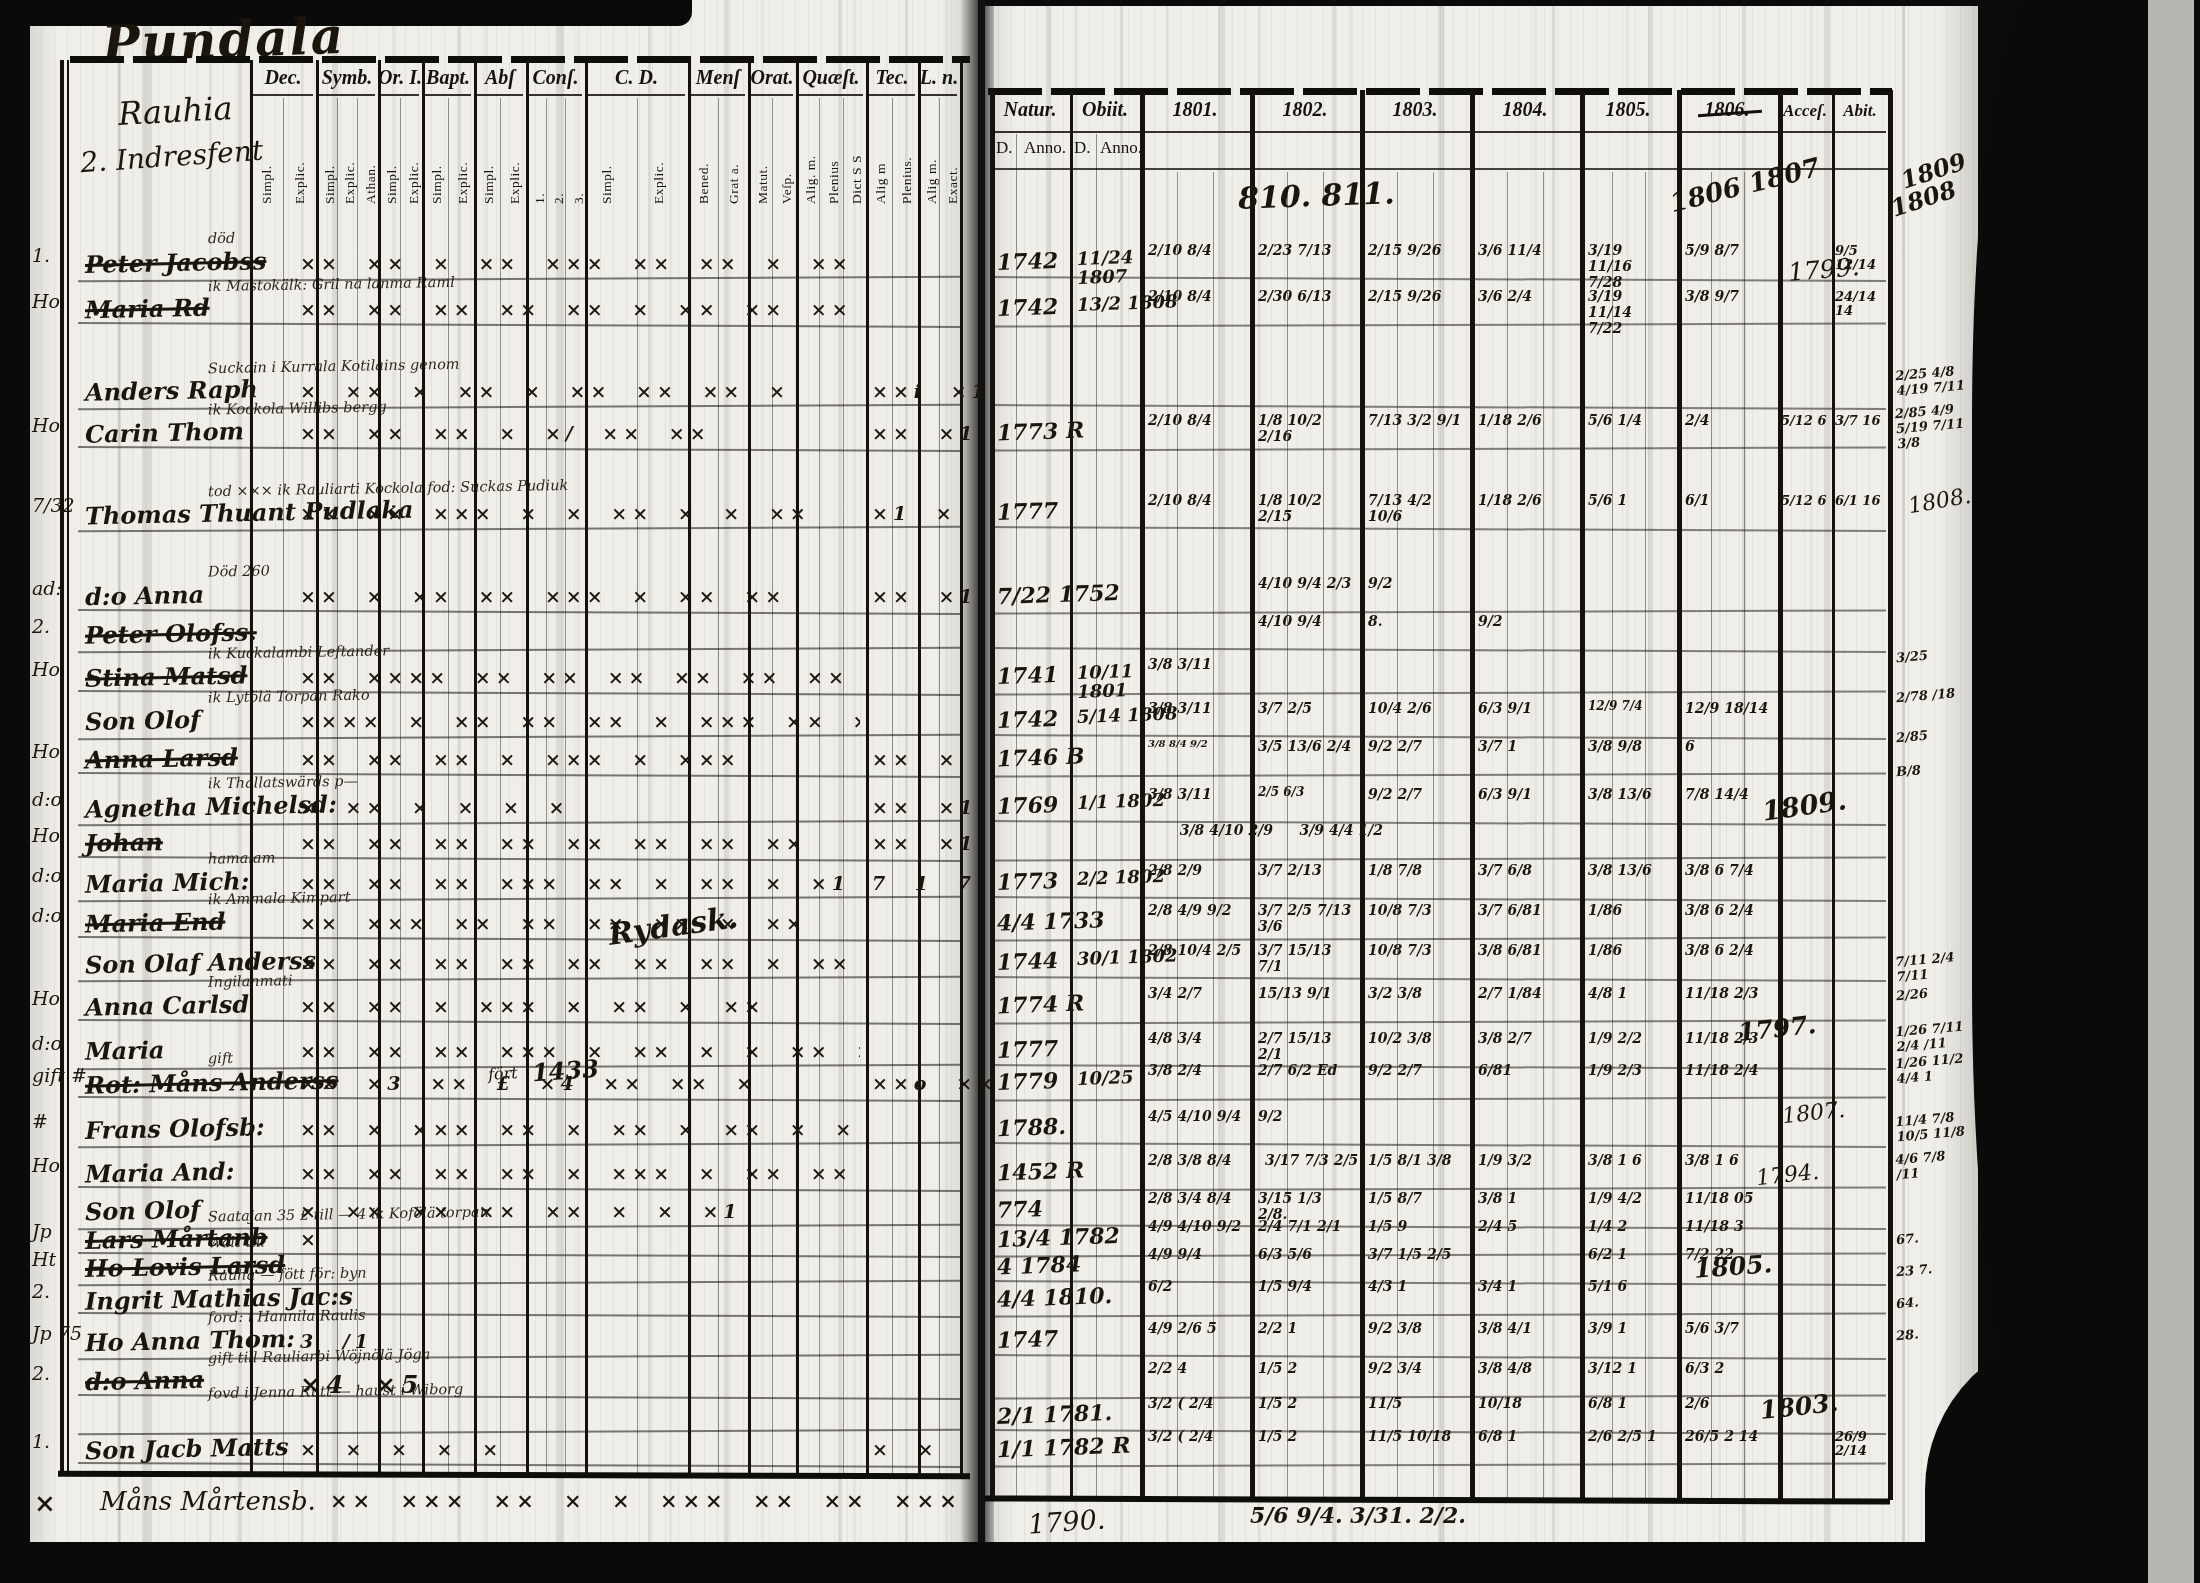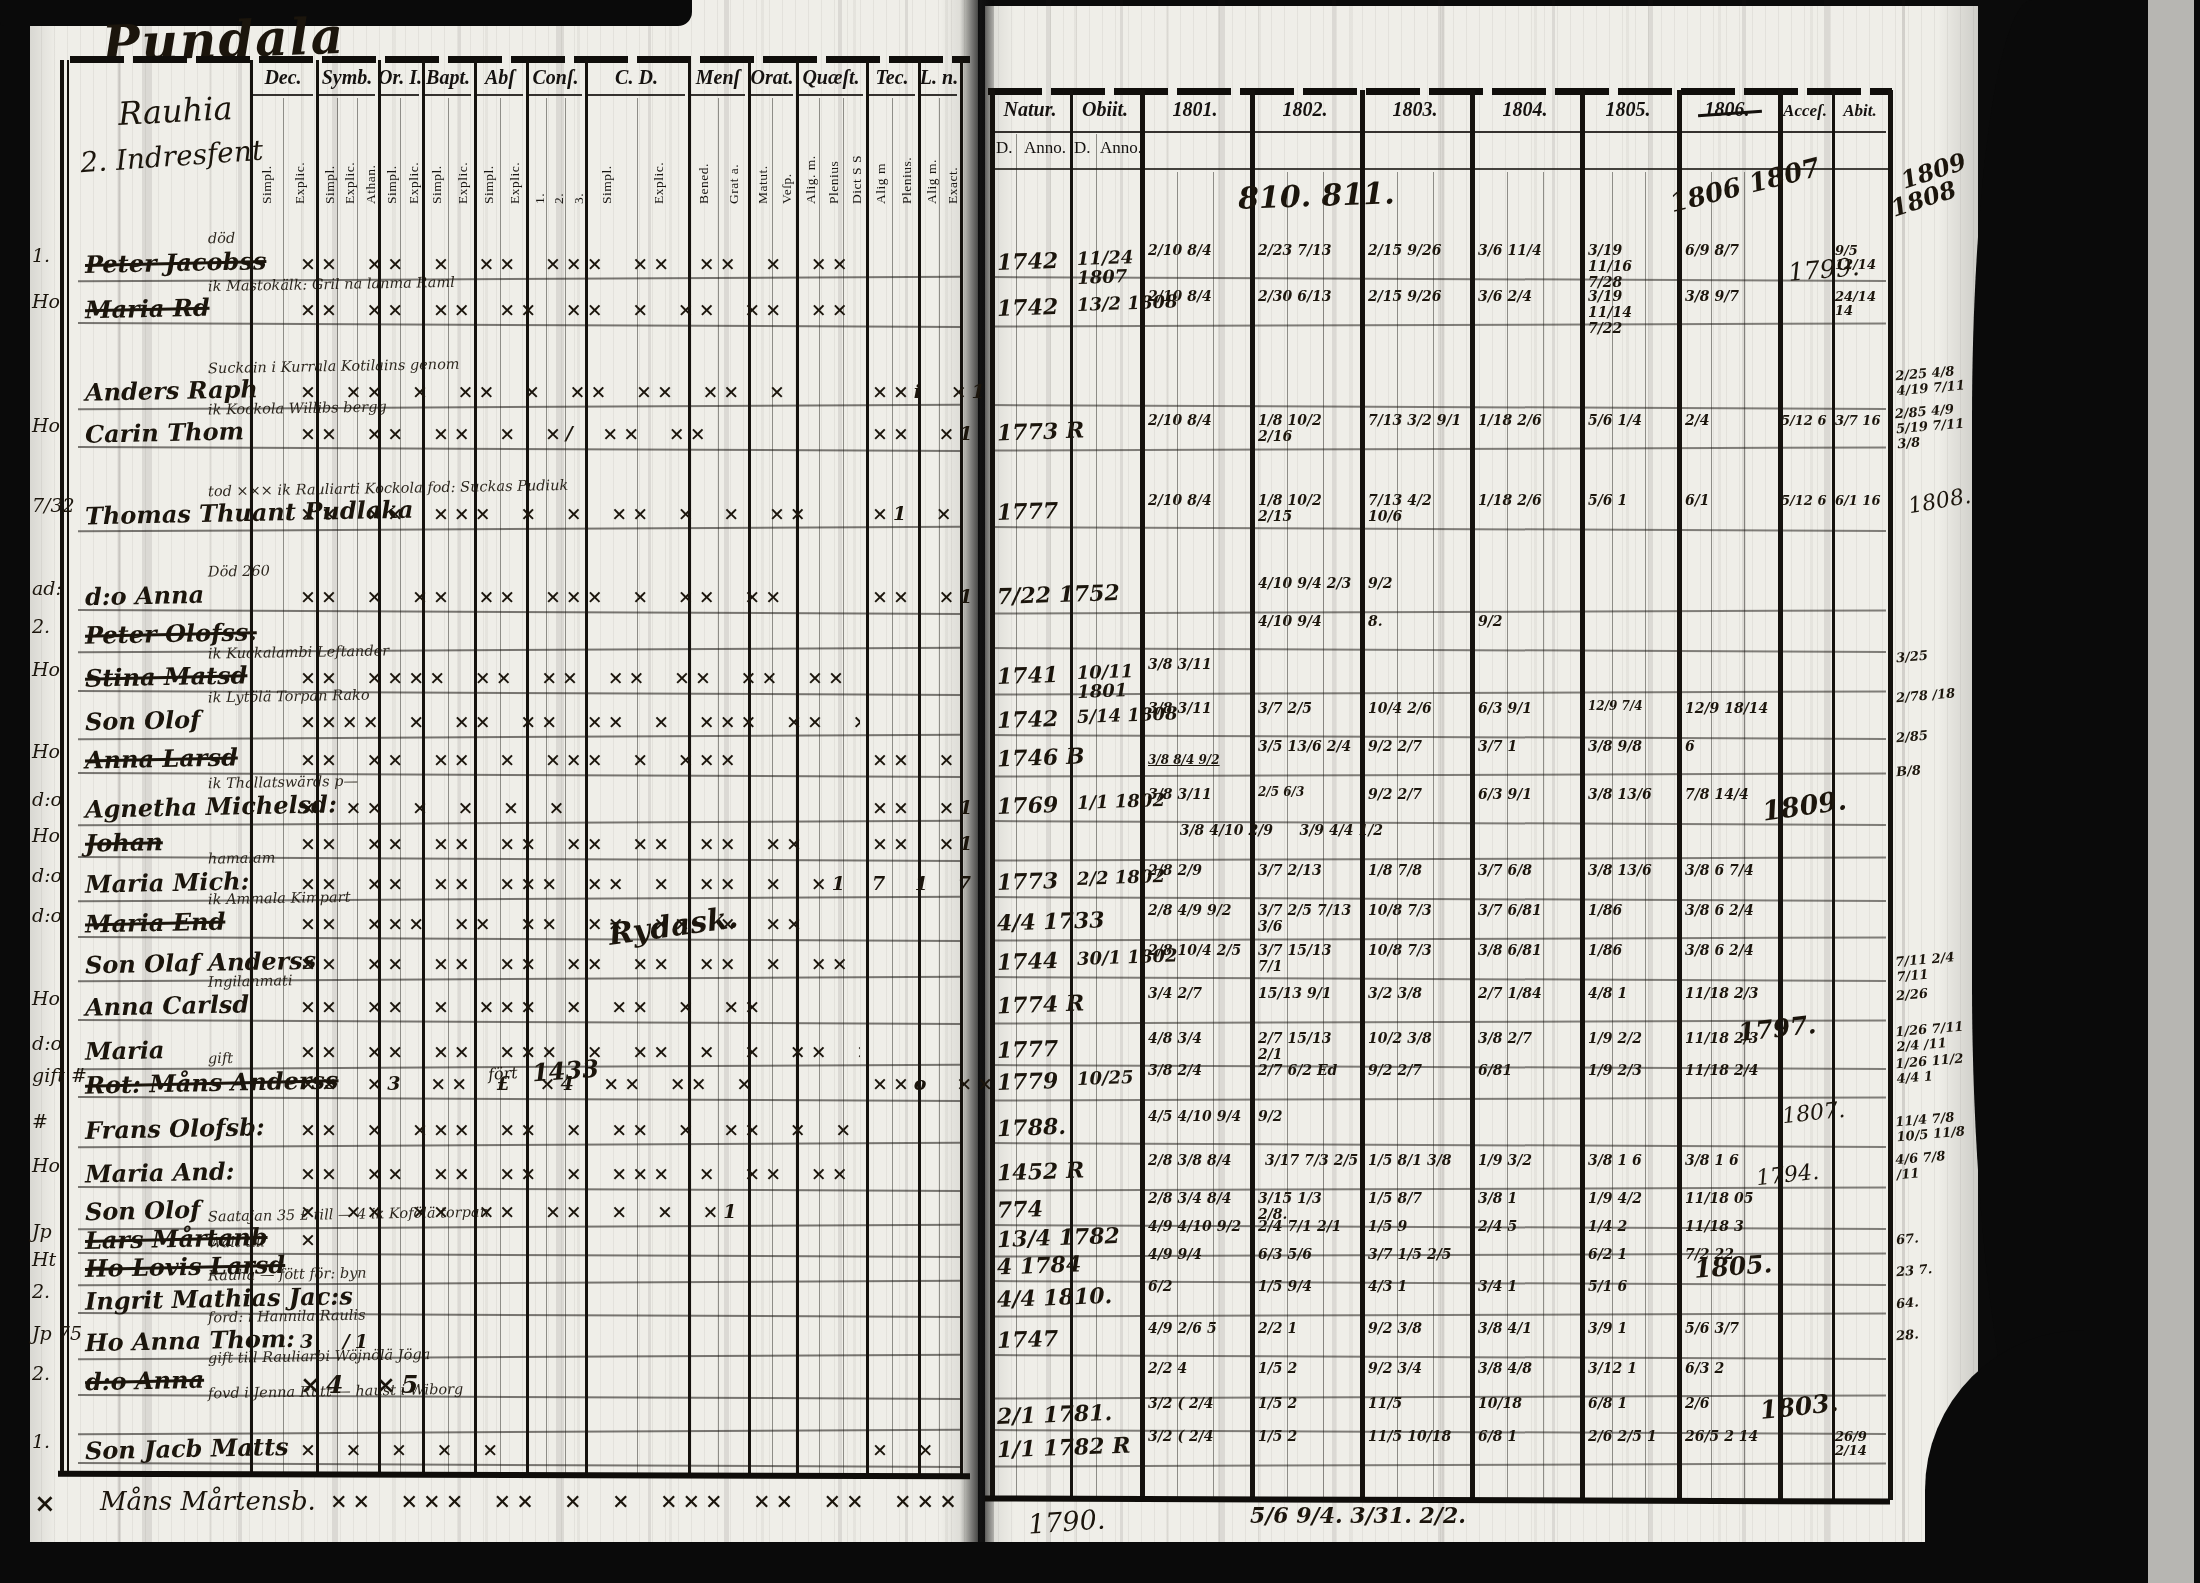--- a/index.html
+++ b/index.html
@@ -416,21 +416,21 @@
     </div>
   <div id="rp-rows">
       <div style="position: absolute; left: 985px; top: 238px; width: 905px; height: 52px;">
         <div class="hw" style="position: absolute; left: 12px; top: 10px; font-size: 22px; font-weight: 600; transform: rotate(-2deg);">1742</div>
         <div class="hw" style="position: absolute; left: 92px; top: 10px; font-size: 18px; font-weight: 600; width: 110px; white-space: normal; line-height: 1.05; transform: rotate(-2deg);">11/24 1807</div>
         <div class="hw" style="position: absolute; left: 163px; top: 4px; width: 96px; font-size: 14px; font-weight: bold; white-space: normal; line-height: 1.15;">2/10 8/4</div>
         <div class="hw" style="position: absolute; left: 273px; top: 4px; width: 96px; font-size: 14px; font-weight: bold; white-space: normal; line-height: 1.15;">2/23 7/13</div>
         <div class="hw" style="position: absolute; left: 383px; top: 4px; width: 96px; font-size: 14px; font-weight: bold; white-space: normal; line-height: 1.15;">2/15 9/26</div>
         <div class="hw" style="position: absolute; left: 493px; top: 4px; width: 96px; font-size: 14px; font-weight: bold; white-space: normal; line-height: 1.15;">3/6 11/4</div>
         <div class="hw" style="position: absolute; left: 603px; top: 4px; width: 83px; font-size: 14px; font-weight: bold; white-space: normal; line-height: 1.15;">3/19 11/16 7/28</div>
-        <div class="hw" style="position: absolute; left: 700px; top: 4px; width: 87px; font-size: 14px; font-weight: bold; white-space: normal; line-height: 1.15;">6/9 8/7</div>
+        <div class="hw" style="position: absolute; left: 700px; top: 4px; width: 87px; font-size: 14px; font-weight: bold; white-space: normal; line-height: 1.15;">5/9 8/7</div>
         <div class="hw" style="position: absolute; left: 850px; top: 6px; width: 52px; font-size: 13px; font-weight: bold; white-space: normal; line-height: 1.1;">9/5 12/14</div>
       </div>
       <div class="hline" style="position: absolute; left: 992px; top: 278px; width: 894px; height: 1.5px; opacity: 0.65; transform: rotate(0.25deg);"></div>
       <div style="position: absolute; left: 985px; top: 284px; width: 905px; height: 52px;">
         <div class="hw" style="position: absolute; left: 12px; top: 10px; font-size: 22px; font-weight: 600; transform: rotate(-2deg);">1742</div>
         <div class="hw" style="position: absolute; left: 92px; top: 10px; font-size: 18px; font-weight: 600; width: 110px; white-space: normal; line-height: 1.05; transform: rotate(-2deg);">13/2 1808</div>
         <div class="hw" style="position: absolute; left: 163px; top: 4px; width: 96px; font-size: 14px; font-weight: bold; white-space: normal; line-height: 1.15;">2/10 8/4</div>
         <div class="hw" style="position: absolute; left: 273px; top: 4px; width: 96px; font-size: 14px; font-weight: bold; white-space: normal; line-height: 1.15;">2/30 6/13</div>
         <div class="hw" style="position: absolute; left: 383px; top: 4px; width: 96px; font-size: 14px; font-weight: bold; white-space: normal; line-height: 1.15;">2/15 9/26</div>
         <div class="hw" style="position: absolute; left: 493px; top: 4px; width: 96px; font-size: 14px; font-weight: bold; white-space: normal; line-height: 1.15;">3/6 2/4</div>
@@ -489,21 +489,21 @@
         <div class="hw" style="position: absolute; left: 163px; top: 4px; width: 96px; font-size: 14px; font-weight: bold; white-space: normal; line-height: 1.15;">3/8 3/11</div>
         <div class="hw" style="position: absolute; left: 273px; top: 4px; width: 96px; font-size: 14px; font-weight: bold; white-space: normal; line-height: 1.15;">3/7 2/5</div>
         <div class="hw" style="position: absolute; left: 383px; top: 4px; width: 96px; font-size: 14px; font-weight: bold; white-space: normal; line-height: 1.15;">10/4 2/6</div>
         <div class="hw" style="position: absolute; left: 493px; top: 4px; width: 96px; font-size: 14px; font-weight: bold; white-space: normal; line-height: 1.15;">6/3 9/1</div>
         <div class="hw" style="position: absolute; left: 603px; top: 4px; width: 83px; font-size: 12px; font-weight: bold; white-space: normal; line-height: 1.15;">12/9 7/4</div>
         <div class="hw" style="position: absolute; left: 700px; top: 4px; width: 87px; font-size: 14px; font-weight: bold; white-space: normal; line-height: 1.15;">12/9 18/14</div>
       </div>
       <div class="hline" style="position: absolute; left: 992px; top: 736px; width: 894px; height: 1.5px; opacity: 0.65; transform: rotate(0.25deg);"></div>
       <div style="position: absolute; left: 985px; top: 734px; width: 905px; height: 52px;">
         <div class="hw" style="position: absolute; left: 12px; top: 10px; font-size: 22px; font-weight: 600; transform: rotate(-2deg);">1746 B</div>
-        <div class="hw" style="position: absolute; left: 163px; top: 20px; width: 96px; font-size: 12px; font-weight: bold; white-space: normal; line-height: 1.15; text-decoration: underline;">3/8 8/4 9/2</div>
+        <div class="hw" style="position: absolute; left: 163px; top: 4px; width: 96px; font-size: 10px; font-weight: bold; white-space: normal; line-height: 1.15;">3/8 8/4 9/2</div>
         <div class="hw" style="position: absolute; left: 273px; top: 4px; width: 96px; font-size: 14px; font-weight: bold; white-space: normal; line-height: 1.15;">3/5 13/6 2/4</div>
         <div class="hw" style="position: absolute; left: 383px; top: 4px; width: 96px; font-size: 14px; font-weight: bold; white-space: normal; line-height: 1.15;">9/2 2/7</div>
         <div class="hw" style="position: absolute; left: 493px; top: 4px; width: 96px; font-size: 14px; font-weight: bold; white-space: normal; line-height: 1.15;">3/7 1</div>
         <div class="hw" style="position: absolute; left: 603px; top: 4px; width: 83px; font-size: 14px; font-weight: bold; white-space: normal; line-height: 1.15;">3/8 9/8</div>
         <div class="hw" style="position: absolute; left: 700px; top: 4px; width: 87px; font-size: 14px; font-weight: bold; white-space: normal; line-height: 1.15;">6</div>
       </div>
       <div class="hline" style="position: absolute; left: 992px; top: 774px; width: 894px; height: 1.5px; opacity: 0.65; transform: rotate(-0.2deg);"></div>
       <div style="position: absolute; left: 985px; top: 782px; width: 905px; height: 52px;">
         <div class="hw" style="position: absolute; left: 12px; top: 10px; font-size: 22px; font-weight: 600; transform: rotate(-2deg);">1769</div>
         <div class="hw" style="position: absolute; left: 92px; top: 10px; font-size: 18px; font-weight: 600; width: 110px; white-space: normal; line-height: 1.05; transform: rotate(-2deg);">1/1 1802</div>

